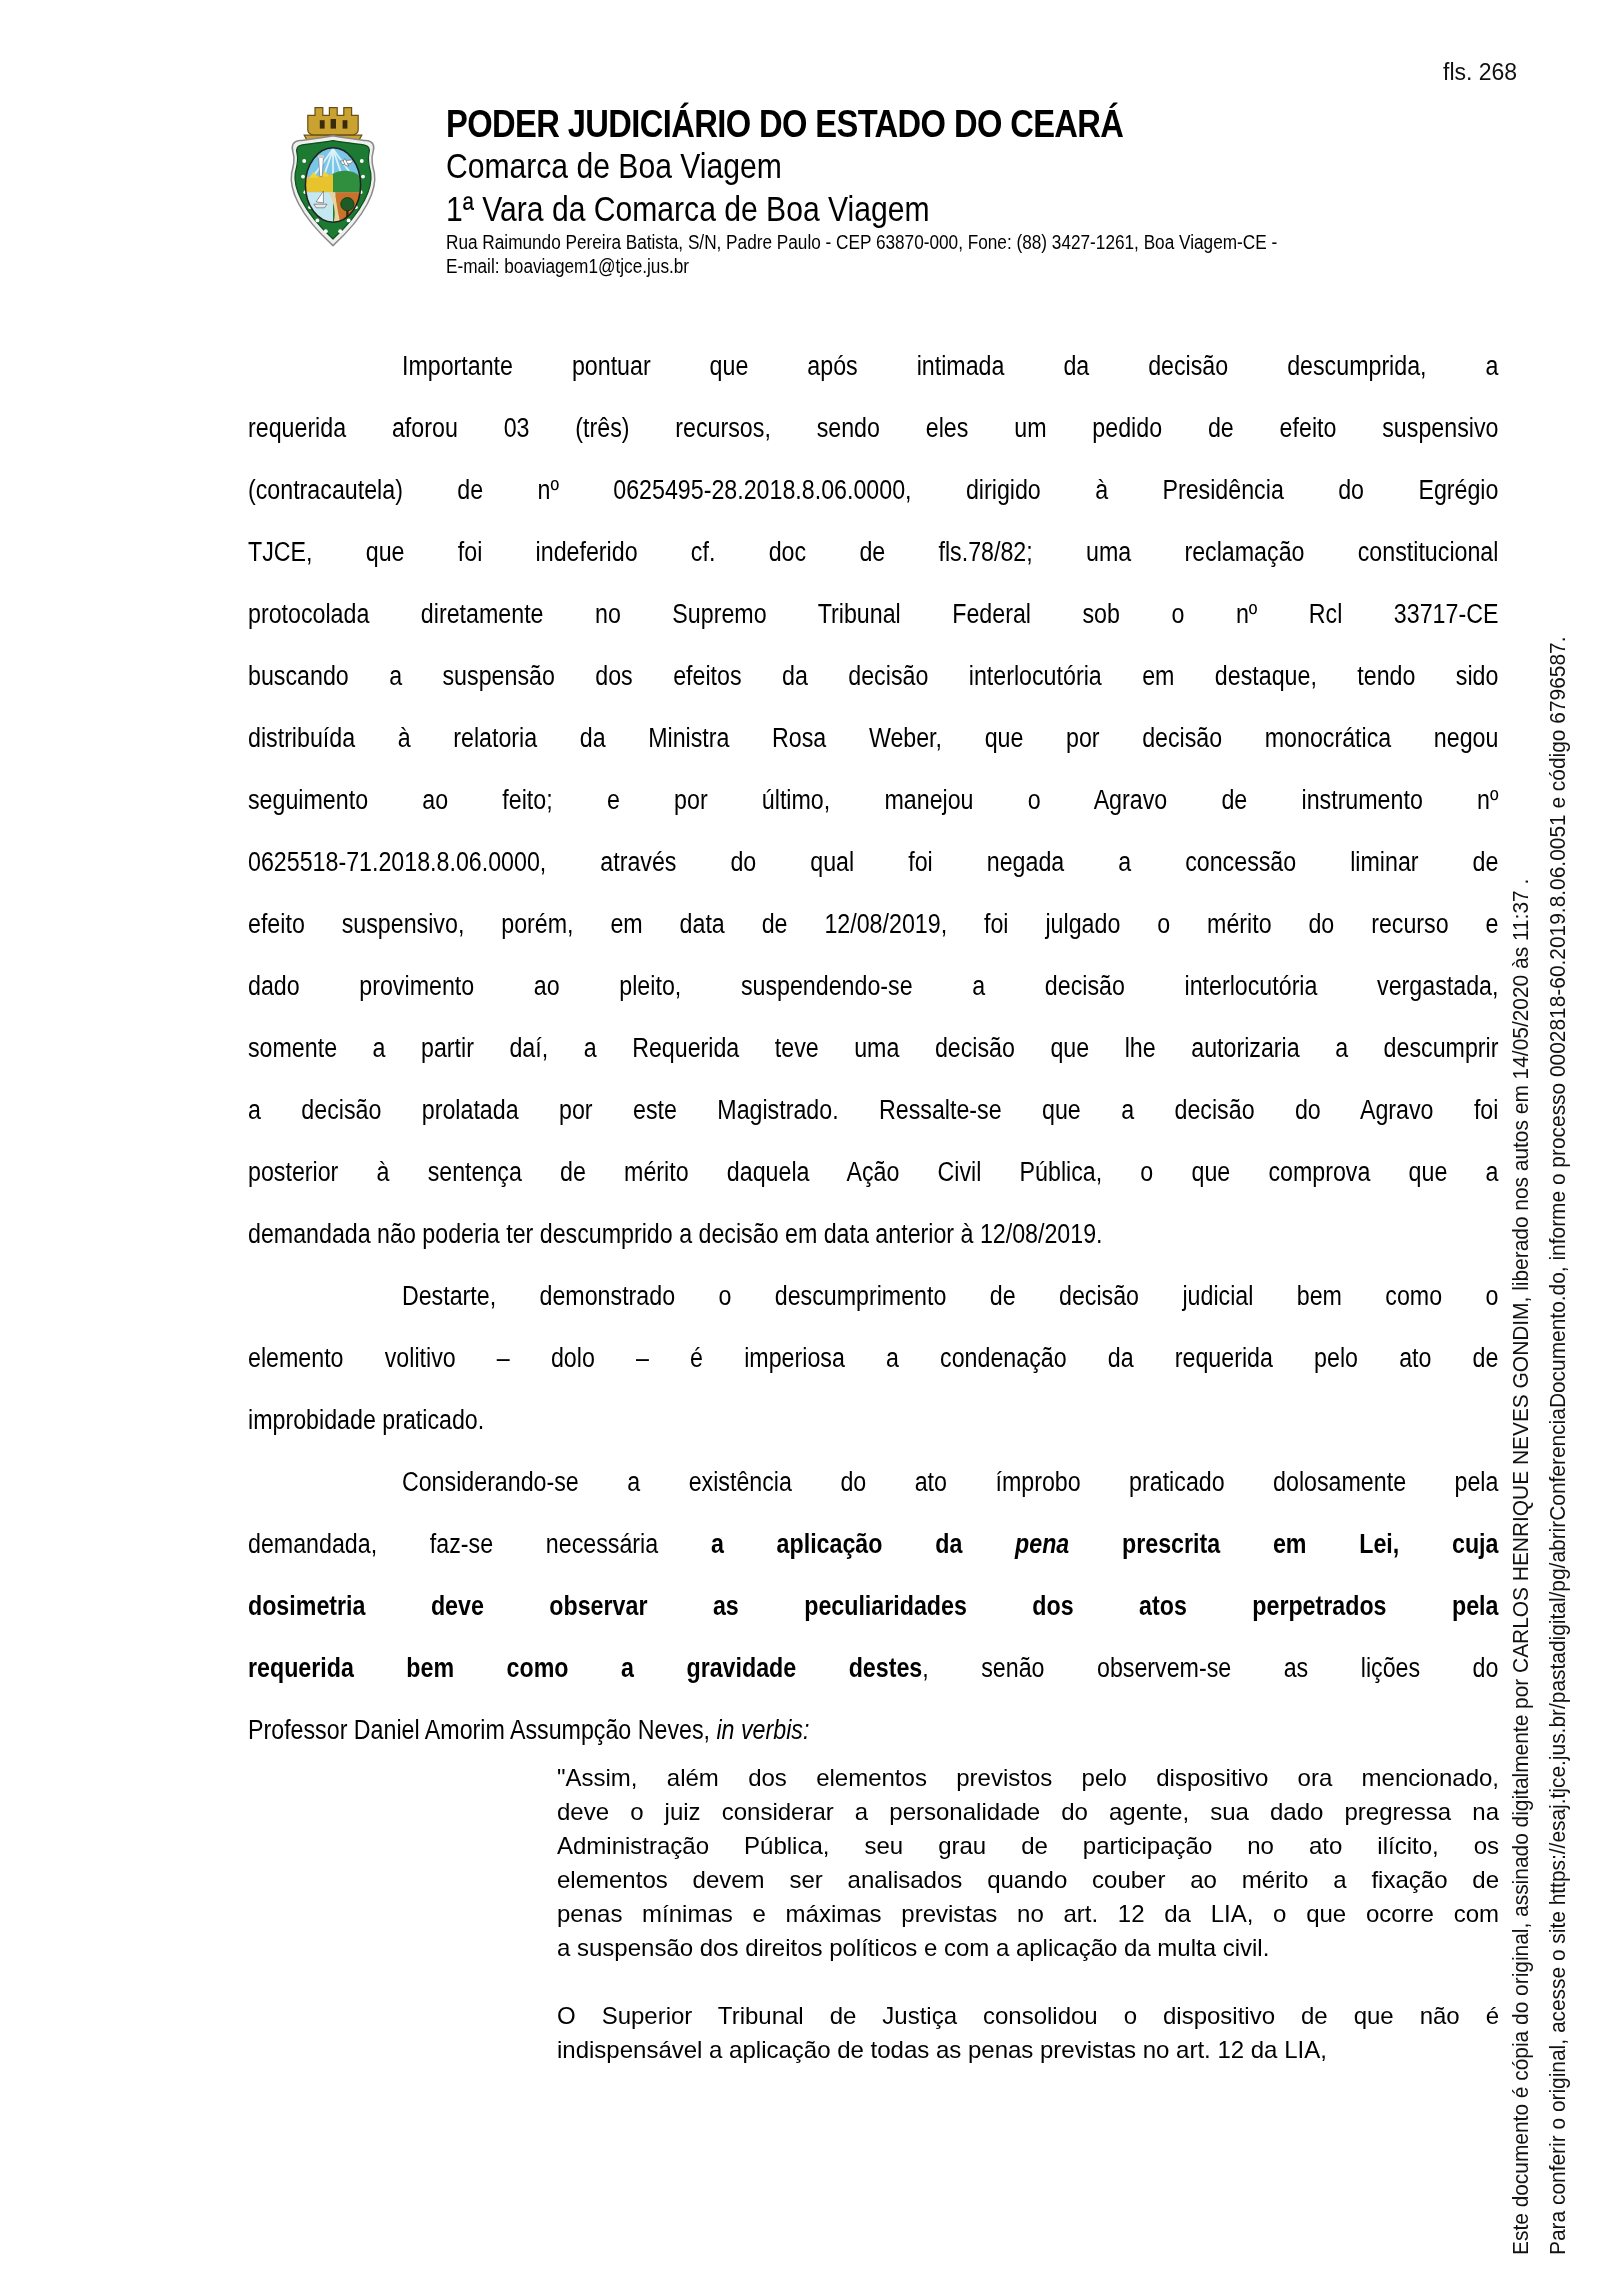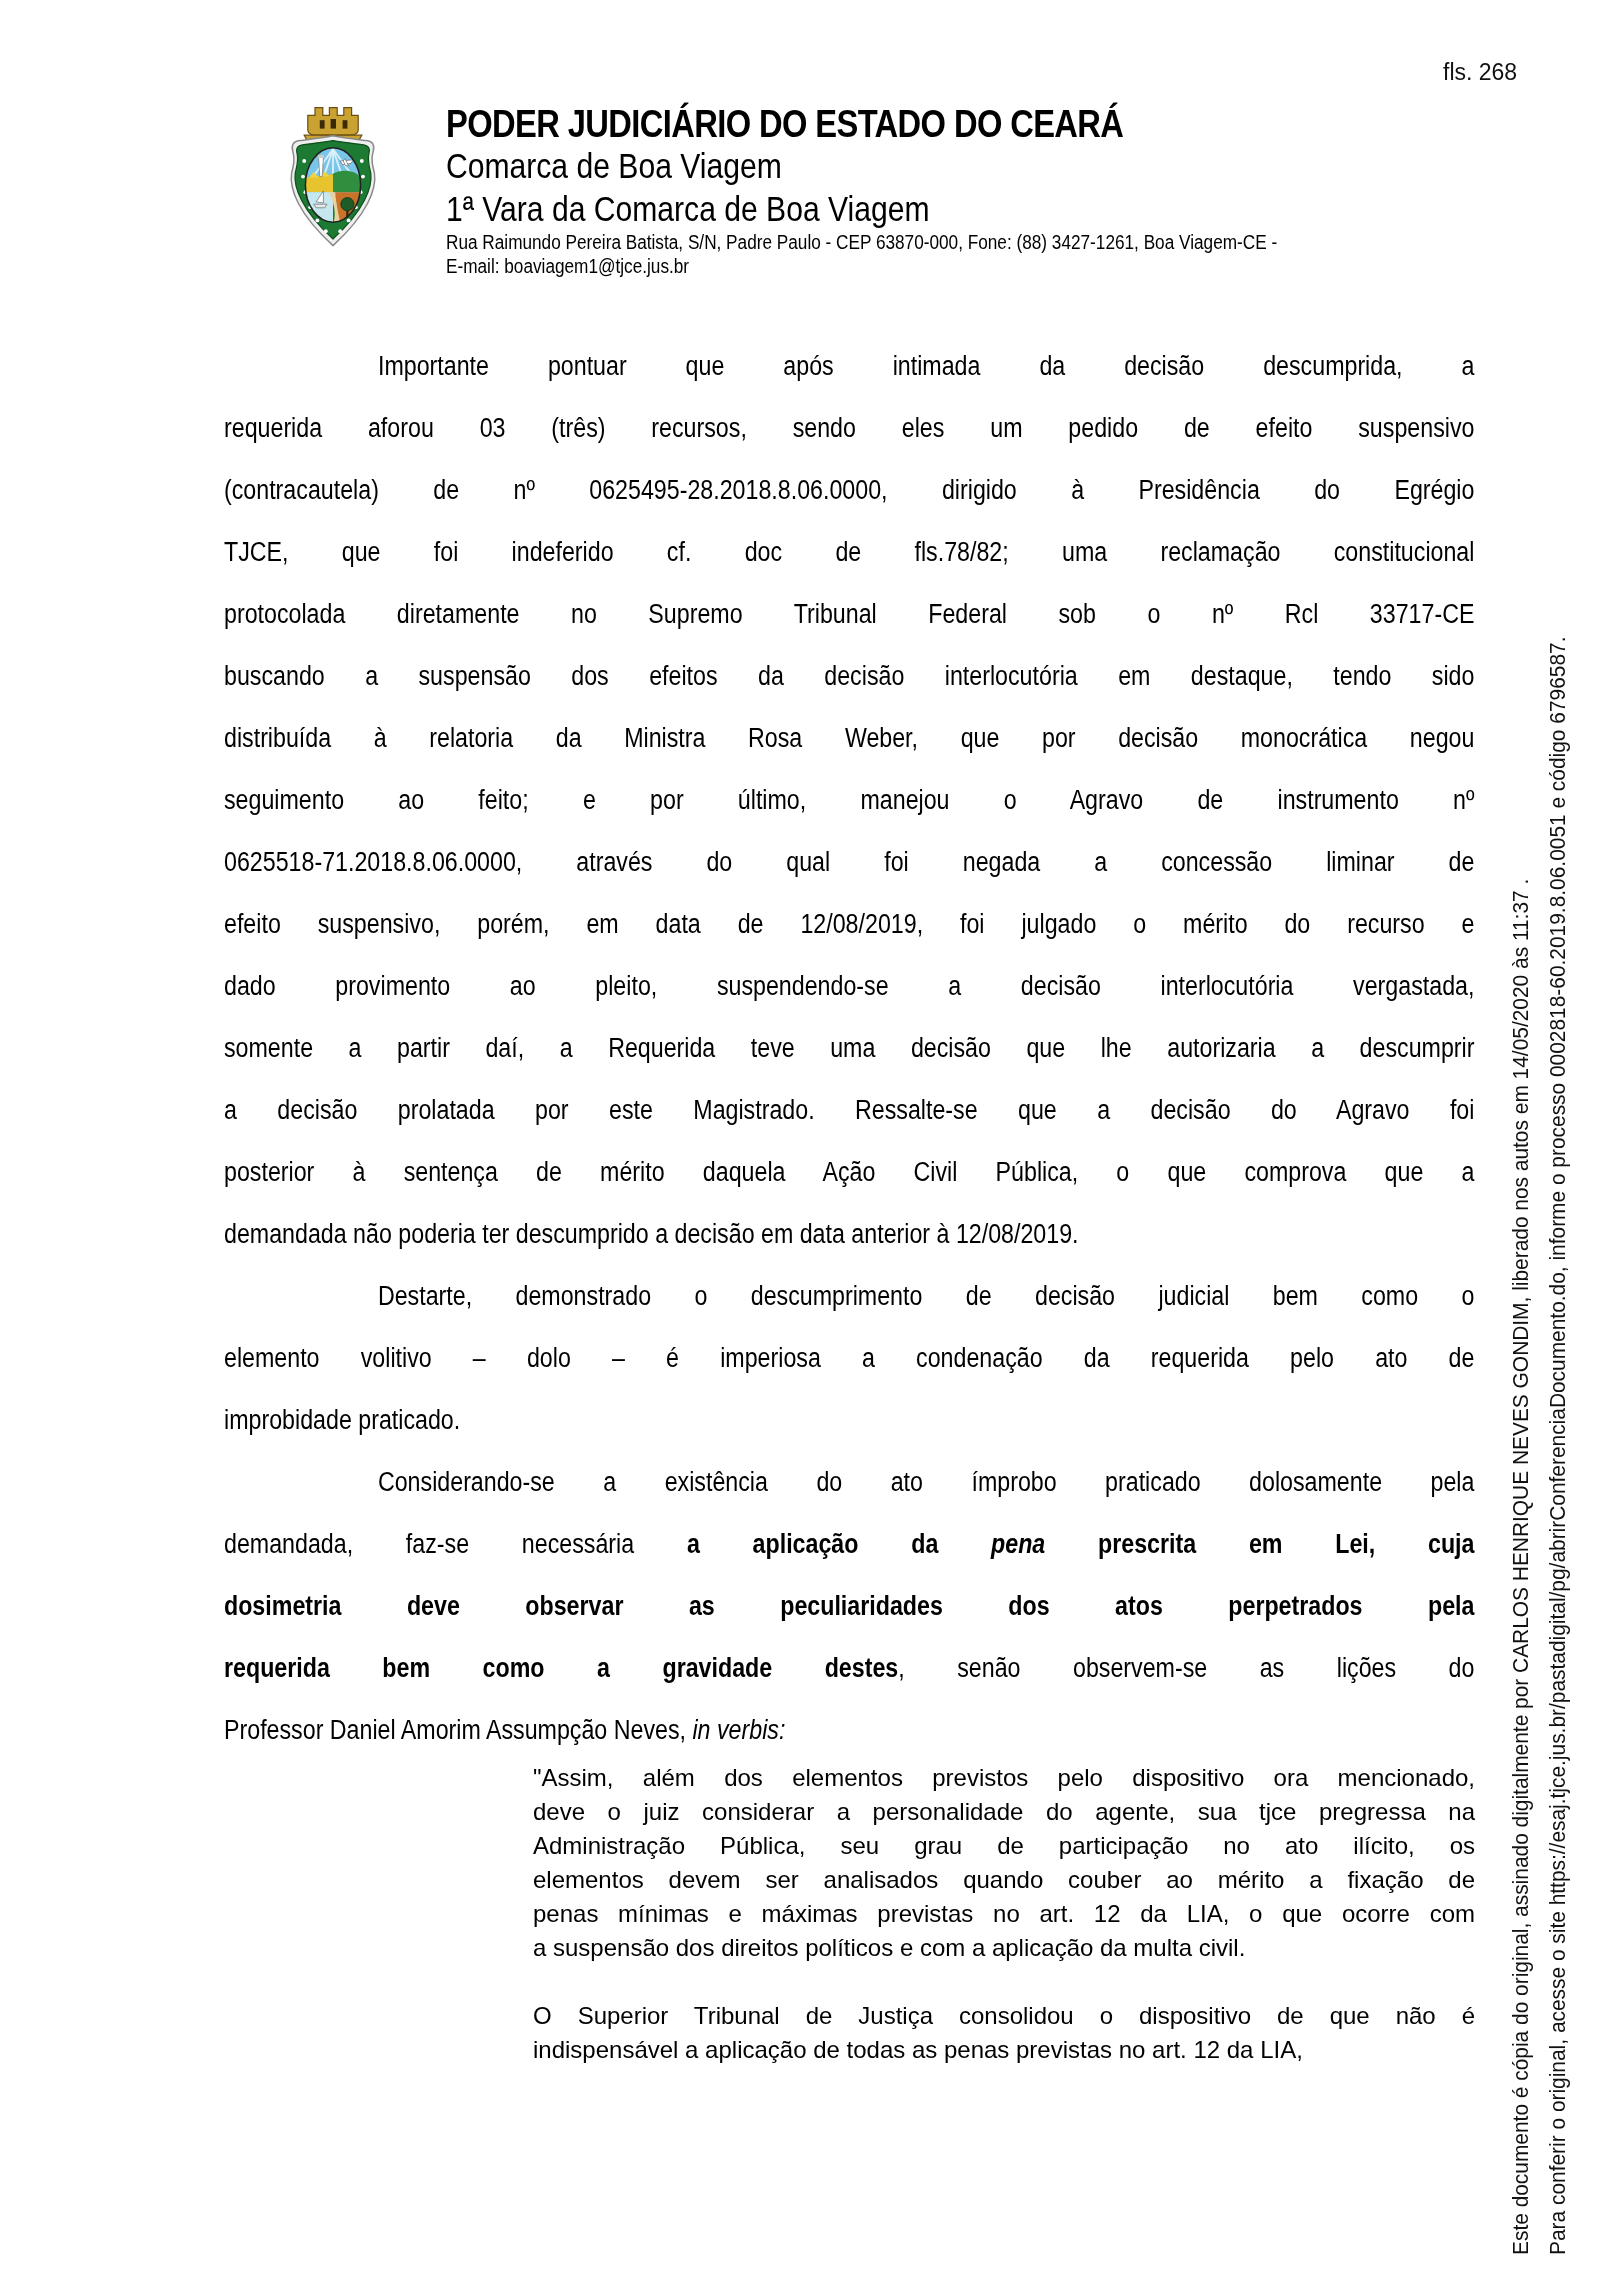--- a/index.html
+++ b/index.html
@@ -11,21 +11,21 @@
 
   
   .crest { position:absolute; left:273px; top:99px; width:120px; height:160px; }
   .hdr { position:absolute; left:446px; top:103px; transform:scaleX(0.86); transform-origin:0 0; white-space:nowrap; }
   .hdr .org     { font-size:38px; line-height:42px; font-weight:bold; letter-spacing:-0.7px; }
   .hdr .comarca { font-size:35px; line-height:42px; }
   .hdr .vara    { font-size:35px; line-height:43px; }
   .hdr .addr    { font-size:20px; line-height:24px; }
 
   
-  .docbody { position:absolute; left:224px; top:335px; width:1251px; font-size:27px; }
+  .docbody { position:absolute; left:248px; top:335px; width:1251px; font-size:27px; }
   .para { width:1454px; transform:scaleX(0.86); transform-origin:0 0; line-height:62px; }
   .jline { text-align:justify; text-align-last:justify; }
   .jline.last { text-align-last:left; }
   .para .jline.first { padding-left:179px; }
   .quote { margin-left:309px; width:942px; font-size:24px; line-height:34px; }
   .quote .q2 { margin-top:34px; }
   .b  { font-weight:bold; }
   .i  { font-style:italic; }
   .bi { font-weight:bold; font-style:italic; }
 
@@ -147,21 +147,21 @@
       </div>
     <div class="para">
         <div class="jline first"><span>Considerando-se a existência do ato ímprobo praticado dolosamente pela</span></div>
         <div class="jline"><span>demandada, faz-se necessária </span><span class="b">a aplicação da </span><span class="bi">pena</span><span class="b"> prescrita em Lei, cuja</span></div>
         <div class="jline"><span class="b">dosimetria deve observar as peculiaridades dos atos perpetrados pela</span></div>
         <div class="jline"><span class="b">requerida bem como a gravidade destes</span><span>, senão observem-se as lições do</span></div>
         <div class="jline last"><span>Professor Daniel Amorim Assumpção Neves, </span><span class="i">in verbis:</span></div>
       </div>
     <div class="quote">
         <div class="jline first">"Assim, além dos elementos previstos pelo dispositivo ora mencionado,</div>
-        <div class="jline">deve o juiz considerar a personalidade do agente, sua tjce pregressa na</div>
+        <div class="jline">deve o juiz considerar a personalidade do agente, sua dado pregressa na</div>
         <div class="jline">Administração Pública, seu grau de participação no ato ilícito, os</div>
         <div class="jline">elementos devem ser analisados quando couber ao mérito a fixação de</div>
         <div class="jline">penas mínimas e máximas previstas no art. 12 da LIA, o que ocorre com</div>
         <div class="jline last">a suspensão dos direitos políticos e com a aplicação da multa civil.</div>
         <div class="jline q2">O Superior Tribunal de Justiça consolidou o dispositivo de que não é</div>
         <div class="jline last">indispensável a aplicação de todas as penas previstas no art. 12 da LIA,</div>
       </div>
   </div>
 
   <div class="vtext vt1">Este documento é cópia do original, assinado digitalmente por CARLOS HENRIQUE NEVES GONDIM, liberado nos autos em 14/05/2020 às 11:37 .</div>

